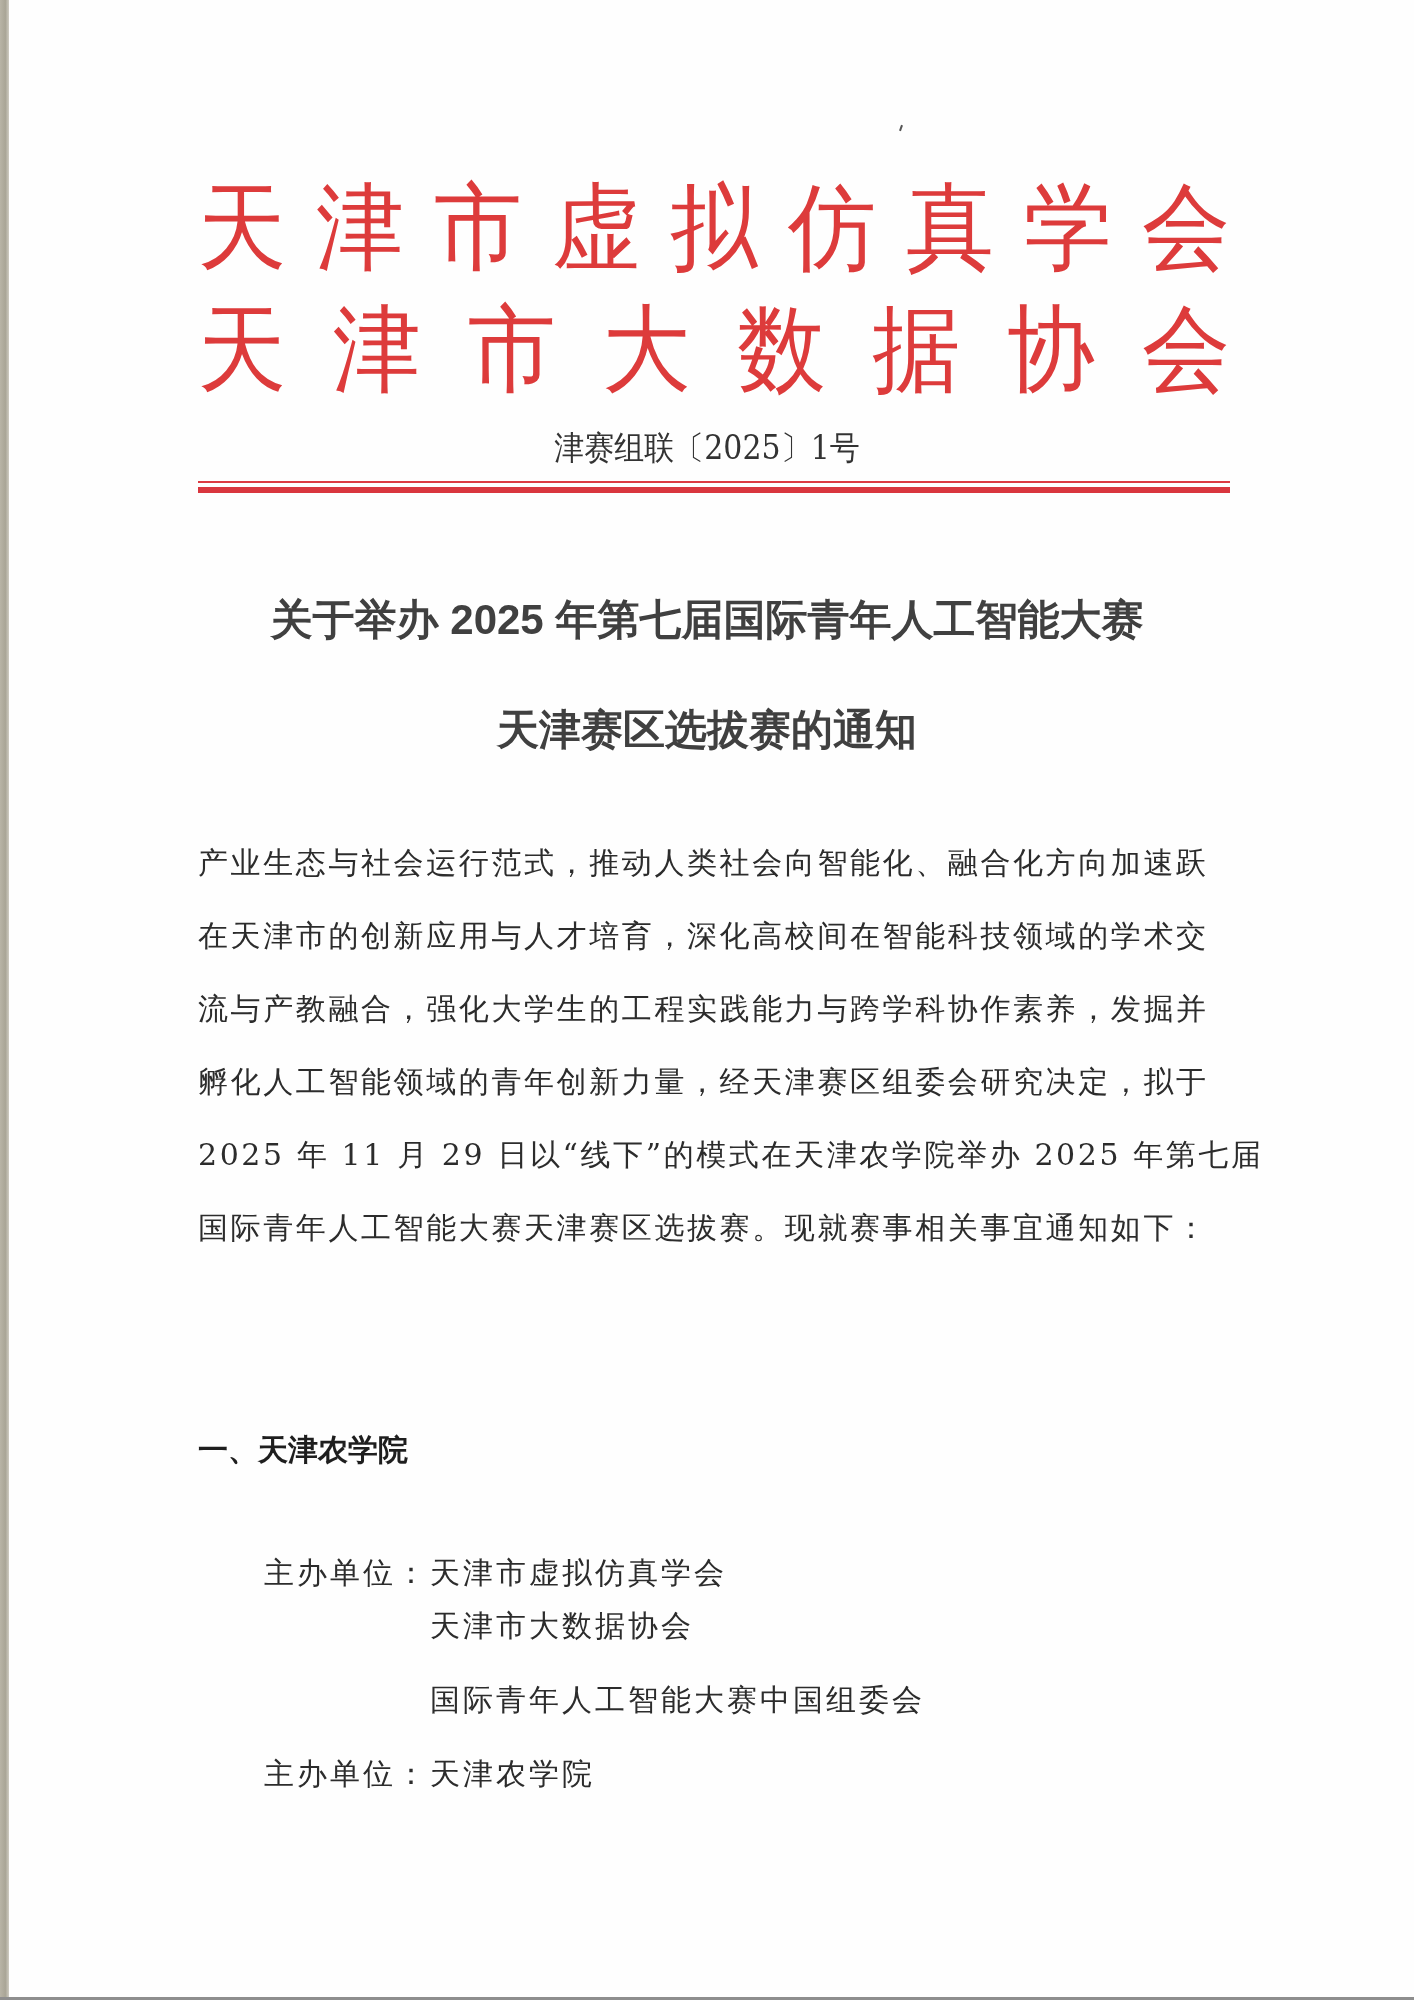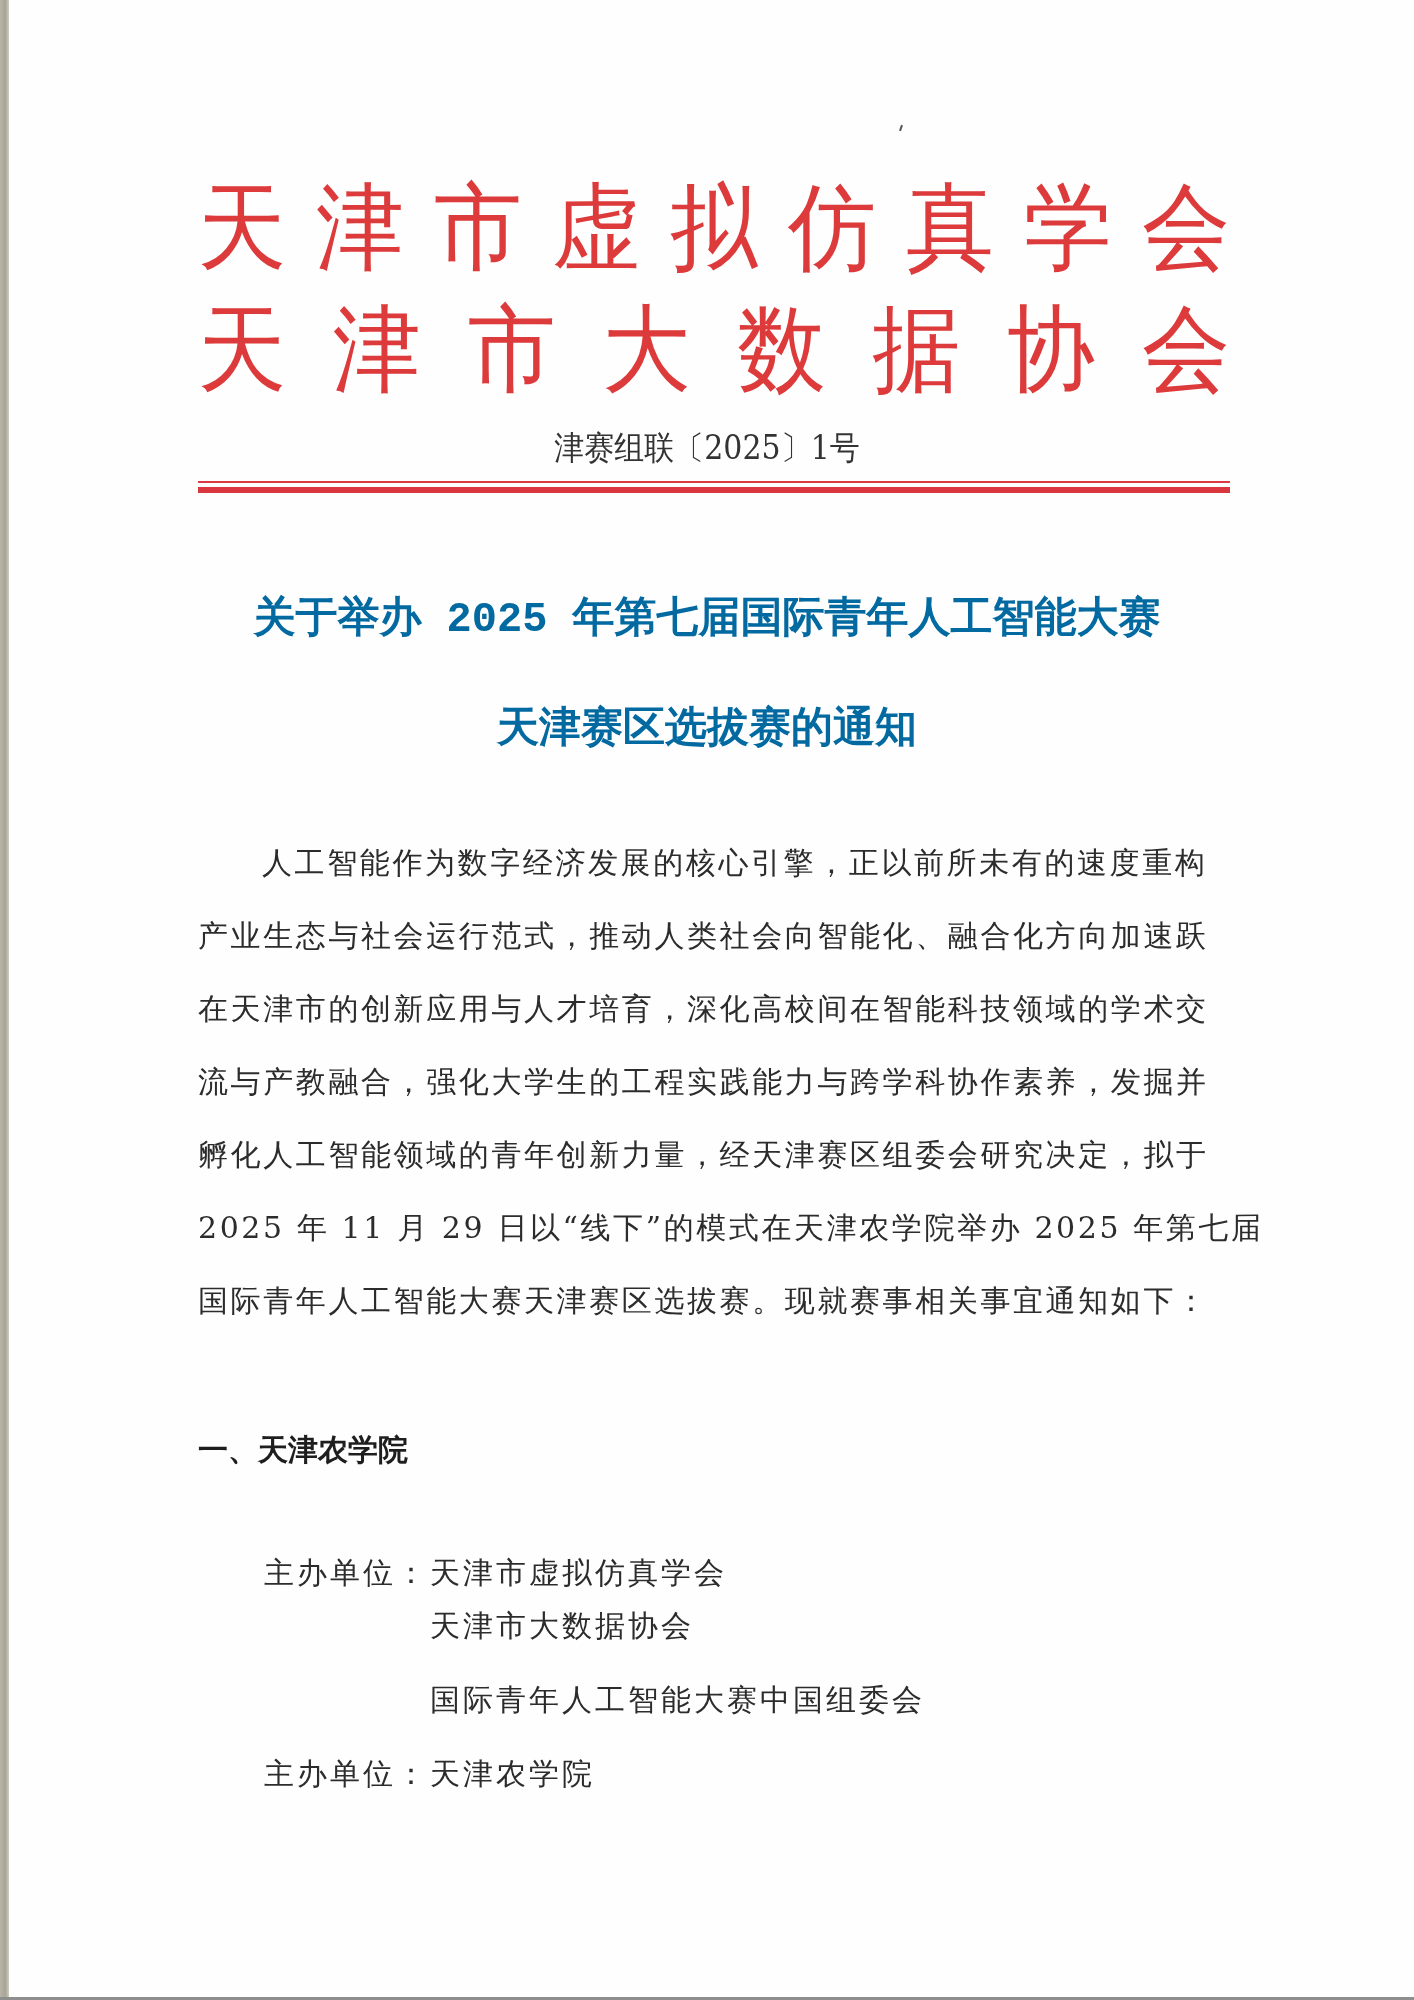--- a/index.html
+++ b/index.html
@@ -30,22 +30,22 @@
   .org2 { top: 300px; }
   .docnum {
     position: absolute; top: 428px; left: 0; width: 1414px; text-align: center;
     font-size: 30px; line-height: 40px; color: #333;
     transform: scaleY(1.1);
   }
   .rule-thin { position: absolute; left: 198px; width: 1032px; top: 481px; height: 2px; background: #dc3a42; }
   .rule-thick { position: absolute; left: 198px; width: 1032px; top: 487px; height: 6px; background: #d9363e; }
   .title {
     position: absolute; left: 0; width: 1414px; text-align: center;
-    font-family: Liberation Mono, monospace;
-    font-weight: bold; font-size: 42px; line-height: 60px; color: #0369a1;
+    font-family: Liberation Sans, sans-serif;
+    font-weight: bold; font-size: 42px; line-height: 60px; color: #404040;
   }
   .title1 { top: 590px; }
   .title2 { top: 700px; }
   .body-para {
     position: absolute; left: 198px; width: 1036px; top: 826px;
     font-size: 30px; line-height: 73px; color: #2c2c2c;
     text-align: justify;
   }
   .body-para .ln { display: block; white-space: nowrap; letter-spacing: 2.6px; }
   .body-para .ln.first { text-indent: 64px; }
@@ -93,21 +93,20 @@
 </div>
 
 <div class="docnum">津赛组联〔2025〕1号</div>
 <div class="rule-thin"></div>
 <div class="rule-thick"></div>
 
 <div class="title title1">关于举办 2025 年第七届国际青年人工智能大赛</div>
 <div class="title title2">天津赛区选拔赛的通知</div>
 
 <div class="body-para">
-  <span class="ln first">人工智能作为数字经济发展的核心引擎，正以前所未有的速度重构</span>
   <span class="ln">产业生态与社会运行范式，推动人类社会向智能化、融合化方向加速跃</span>
   <span class="ln">在天津市的创新应用与人才培育，深化高校间在智能科技领域的学术交</span>
   <span class="ln">流与产教融合，强化大学生的工程实践能力与跨学科协作素养，发掘并</span>
   <span class="ln">孵化人工智能领域的青年创新力量，经天津赛区组委会研究决定，拟于</span>
   <span class="ln">2025 年 11 月 29 日以“线下”的模式在天津农学院举办 2025 年第七届</span>
   <span class="ln">国际青年人工智能大赛天津赛区选拔赛。现就赛事相关事宜通知如下：</span>
 </div>
 
 <div class="section-head">一、天津农学院</div>
 

